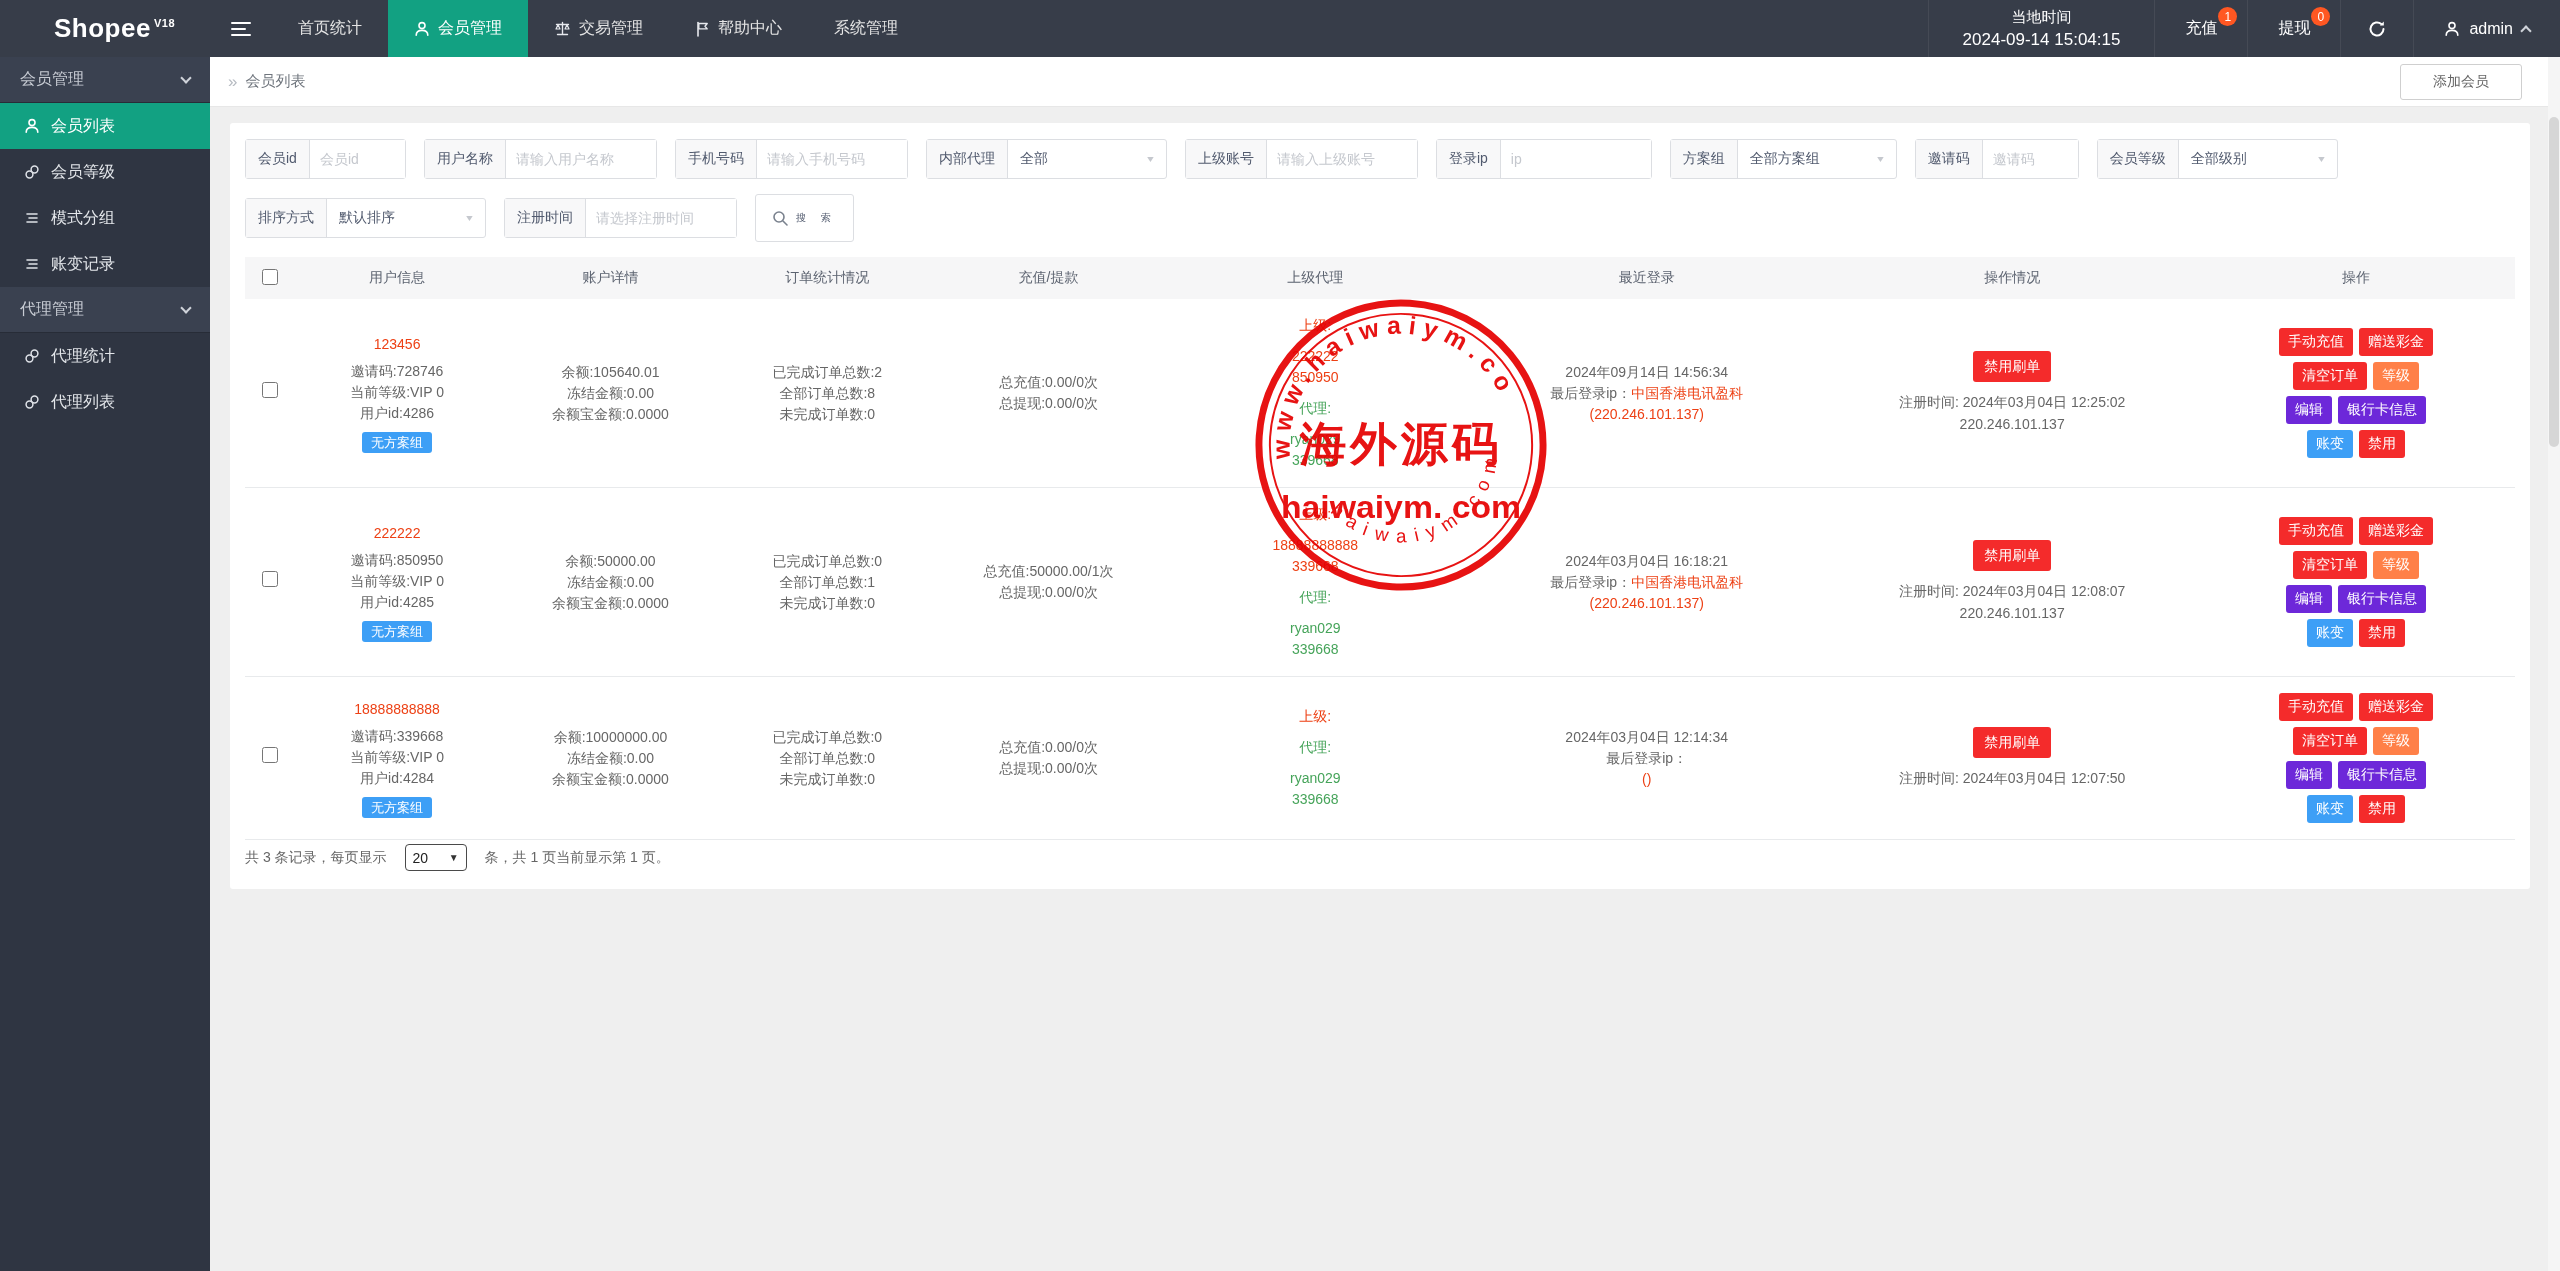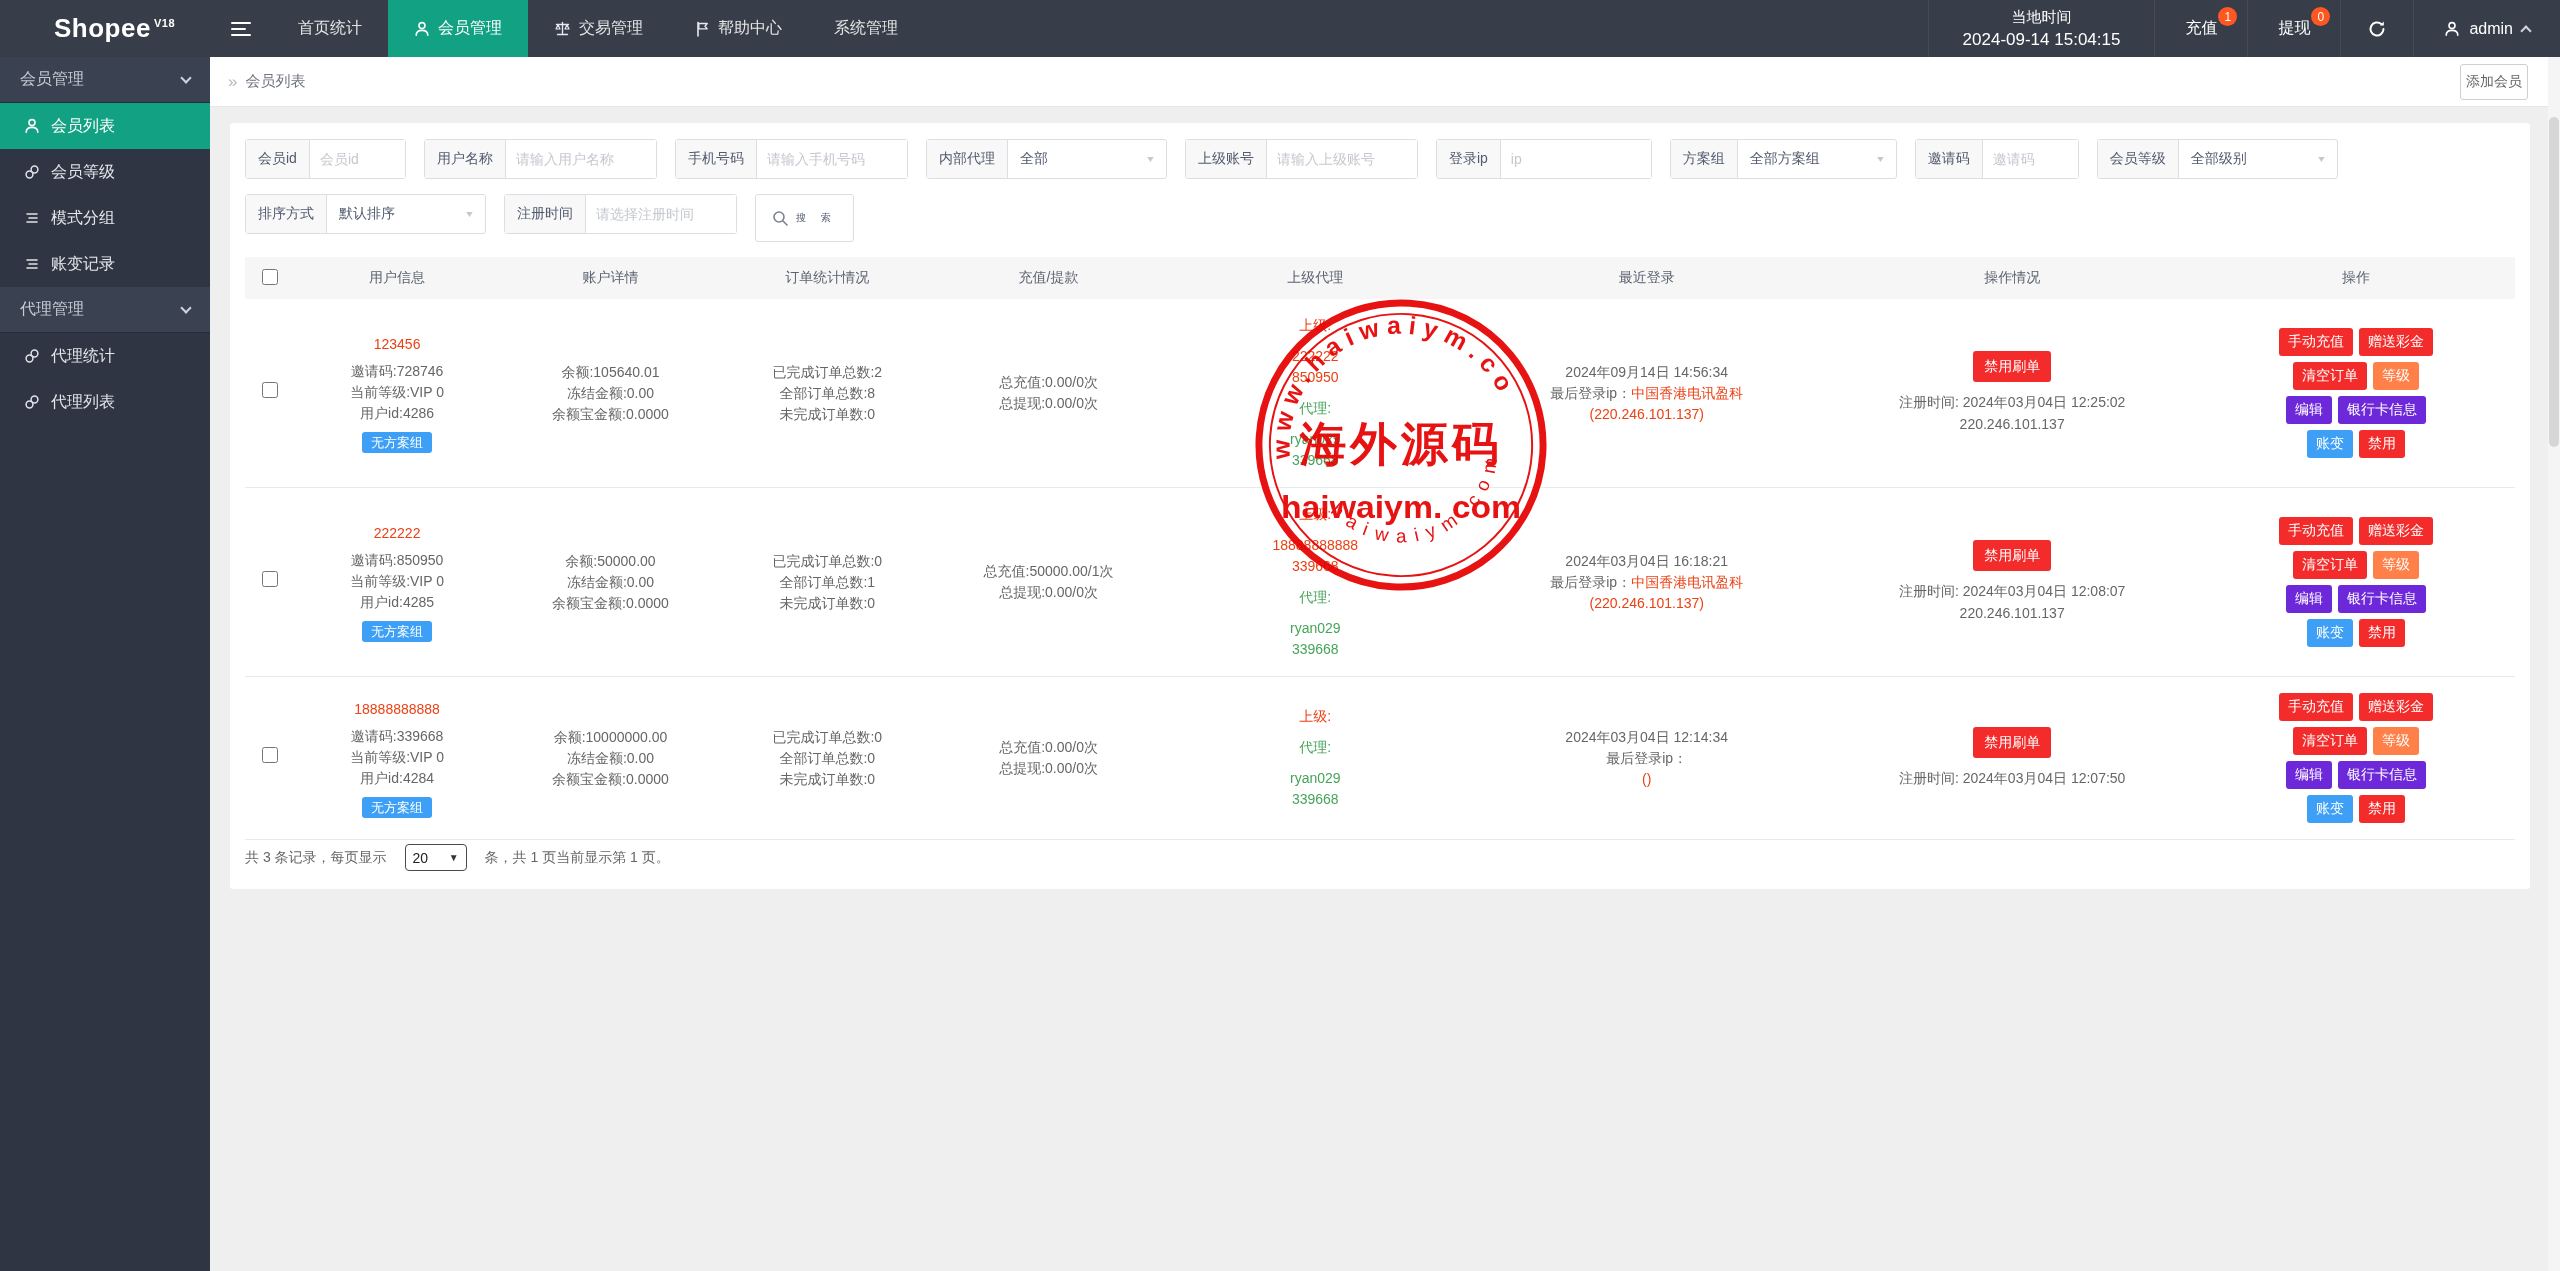--- a/index.html
+++ b/index.html
@@ -51,28 +51,28 @@
   .side-item.active { background:#12a182; color:#fff; }
   .side-item svg { display:block; flex:none; }
 
   
   .main { position:fixed; top:57px; left:210px; width:2350px; height:1214px; }
   .crumb-bar { height:50px; background:#fff; border-bottom:1px solid #e7e7e7;
     display:flex; align-items:center; padding:0 18px; }
   .crumb { color:#9aa0a8; font-size:15px; display:flex; align-items:center; gap:8px; }
   .crumb .gg { font-size:17px; color:#b5bac1; }
   .crumb .txt { color:#6e747c; }
-  .add-btn { margin-left:auto; margin-right:14px; background:#fff; border:1px solid #cfcfcf;
-    border-radius:3px; color:#666; font-size:14px; padding:8px 5px; cursor:pointer; }
+  .add-btn { margin-left:auto; margin-right:20px; background:#fff; border:1px solid #cfcfcf;
+    border-radius:3px; color:#666; font-size:14px; padding:8px 32px; cursor:pointer; }
 
   .content { padding:16px 30px 0 20px; }
   .card { background:#fff; border-radius:3px; padding:16px 15px 18px 15px; min-height:716px; }
 
   
-  .frow { display:flex; flex-wrap:nowrap; gap:18px; margin-bottom:15px; }
+  .frow { display:flex; flex-wrap:nowrap; gap:18px; margin-bottom:15px;align-items:center; }
   .fgroup { display:inline-flex; height:40px; border:1px solid #dcdee2; border-radius:3px;
     background:#fff; align-items:stretch; flex:none; }
   .flabel { background:#f8f8f9; color:#515a6e; font-size:14px; display:flex; align-items:center;
     padding:0 12px; border-right:1px solid #dcdee2; white-space:nowrap; }
   .fgroup input { border:none; outline:none; font-size:14px; color:#515a6e; padding:0 10px;
     width:150px; font-family:inherit; }
   .fgroup input::placeholder { color:#c5c8ce; }
   .fgroup input.w-sm { width:95px; }
   .fselect { display:flex; align-items:center; justify-content:space-between; width:158px;
     padding:0 10px 0 12px; font-size:14px; color:#515a6e; cursor:pointer; }

